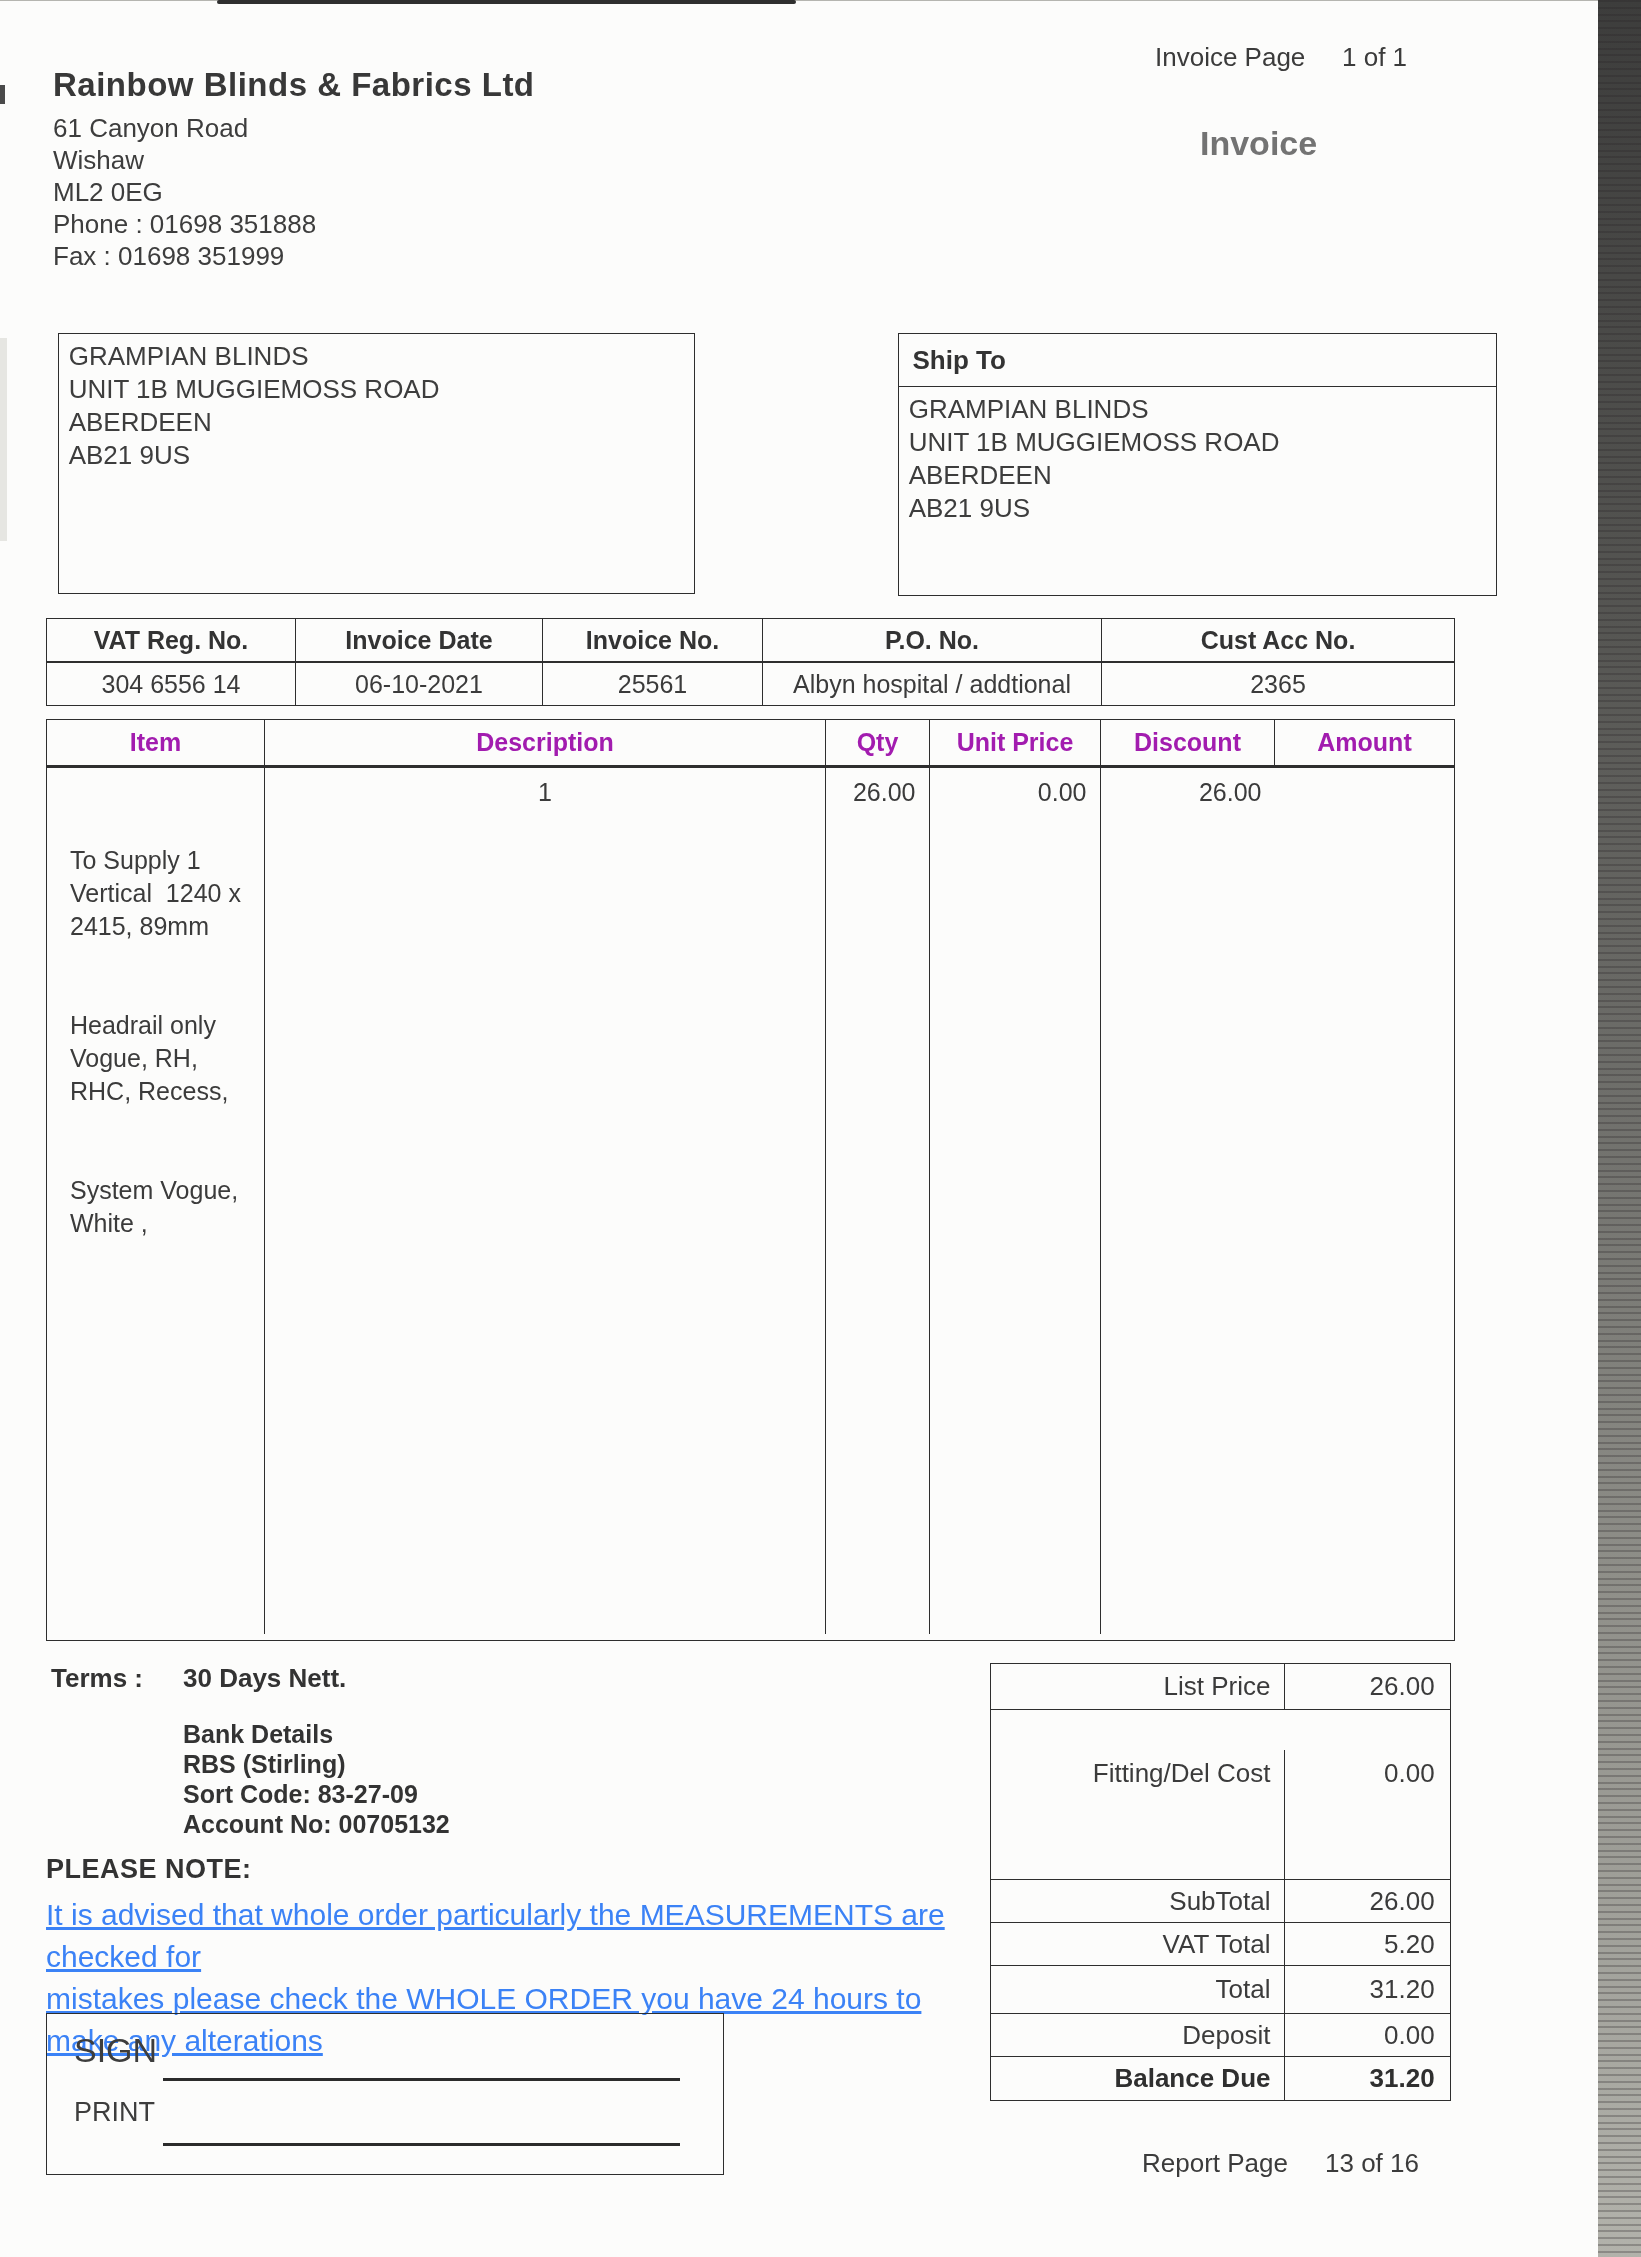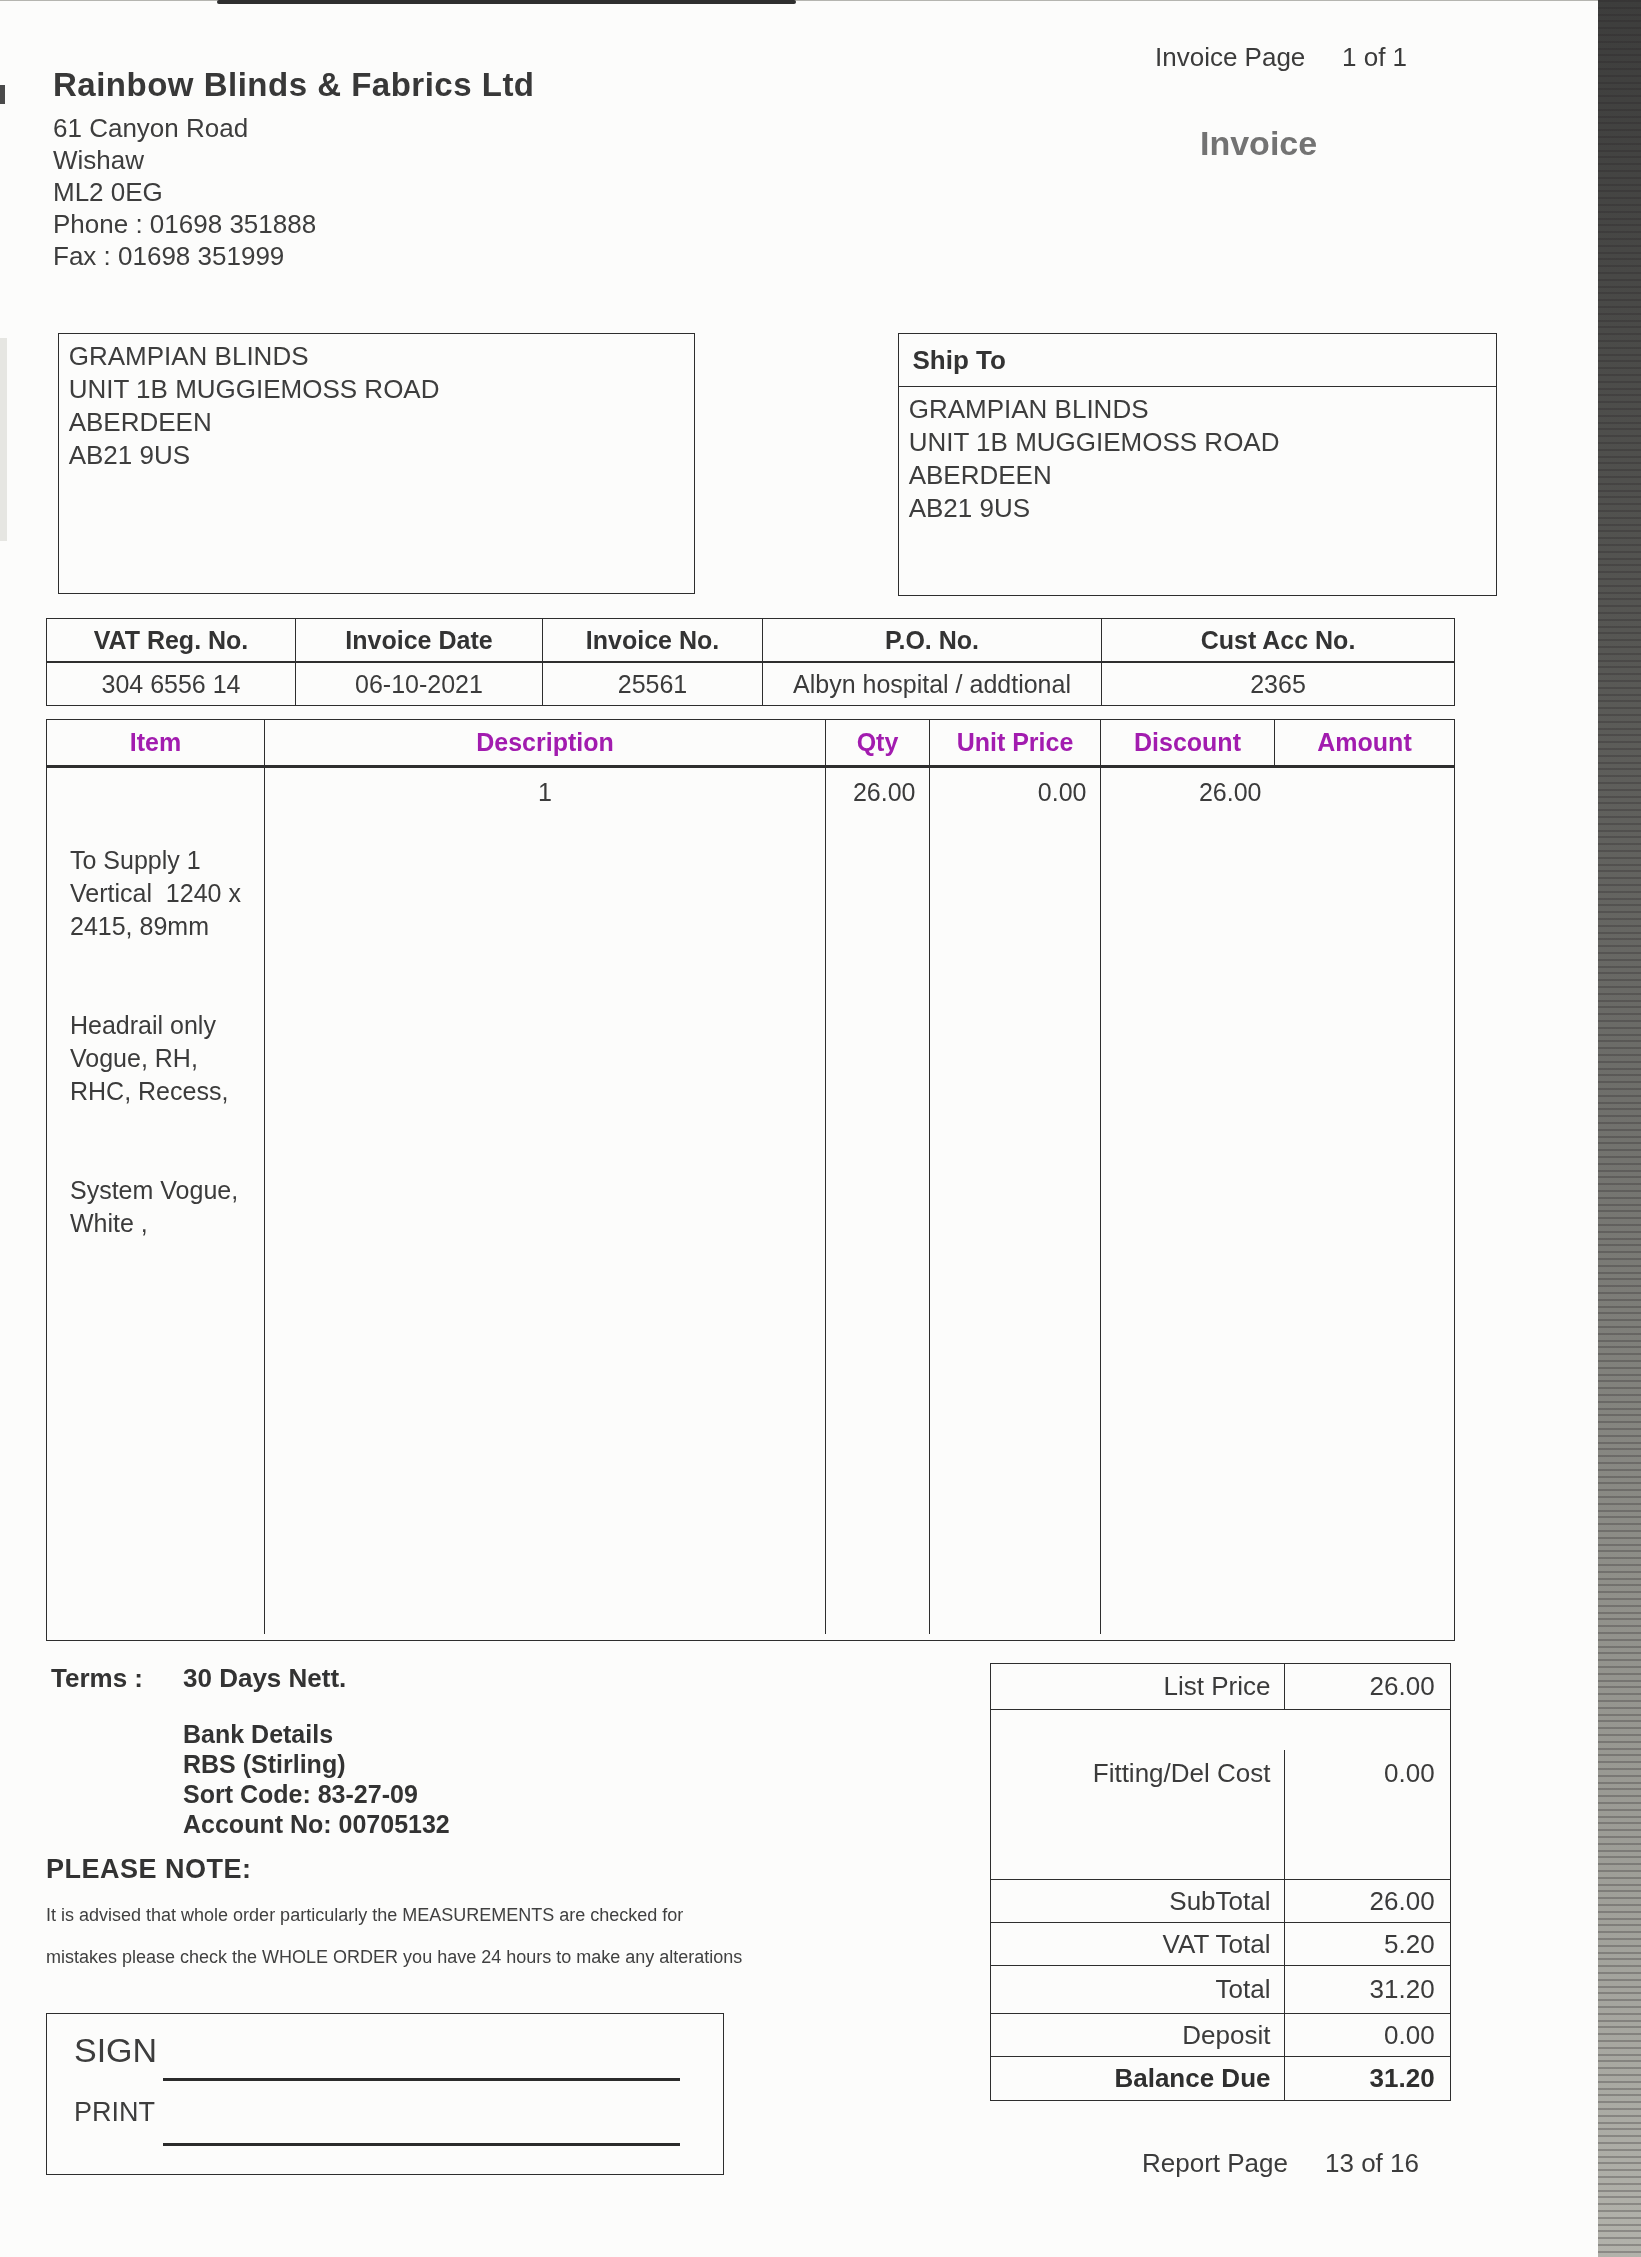--- a/index.html
+++ b/index.html
@@ -67,21 +67,21 @@
   .cell-item{text-align:center;}
   .cell-desc{padding-left:23px;padding-right:15.4px;line-height:33px;white-space:pre-wrap;}
   .cell-qty{text-align:center;}
   .cell-num{text-align:right;padding-right:13.5px;}
 
   
   .terms-label{left:51px;top:1663px;font-size:26px;font-weight:bold;color:#333;}
   .terms-value{left:183px;top:1663px;font-size:26px;font-weight:bold;color:#333;}
   .bank-block{left:183px;top:1719px;font-size:25px;font-weight:bold;line-height:30px;color:#333;}
   .note-heading{left:46px;top:1854px;font-size:27px;font-weight:bold;color:#333;letter-spacing:0.5px;}
-  .note-text{left:46px;top:1894px;font-size:18px;line-height:42px;color:#404040;width:917px;}
+  .note-text{left:46px;top:1894px;font-size:30px;line-height:42px;color:#3b82f6;width:917px;text-decoration:underline;}
 
   
   .totals-box{left:990px;top:1663px;width:461px;border:1.9px solid var(--ink);background:transparent;}
   .totals-row{display:flex;border-bottom:1.9px solid var(--ink);align-items:center;}
   .totals-row:last-child{border-bottom:none;}
   .totals-row.tall{align-items:flex-start;margin-top:40px;}
   .totals-label{width:294px;text-align:right;padding-right:13.5px;font-size:26px;
     border-right:1.9px solid var(--ink);align-self:stretch;display:flex;align-items:center;justify-content:flex-end;}
   .totals-row.tall .totals-label{align-items:flex-start;padding-top:7.7px;}
   .totals-value{flex:1;text-align:right;padding-right:15.4px;font-size:26px;}

